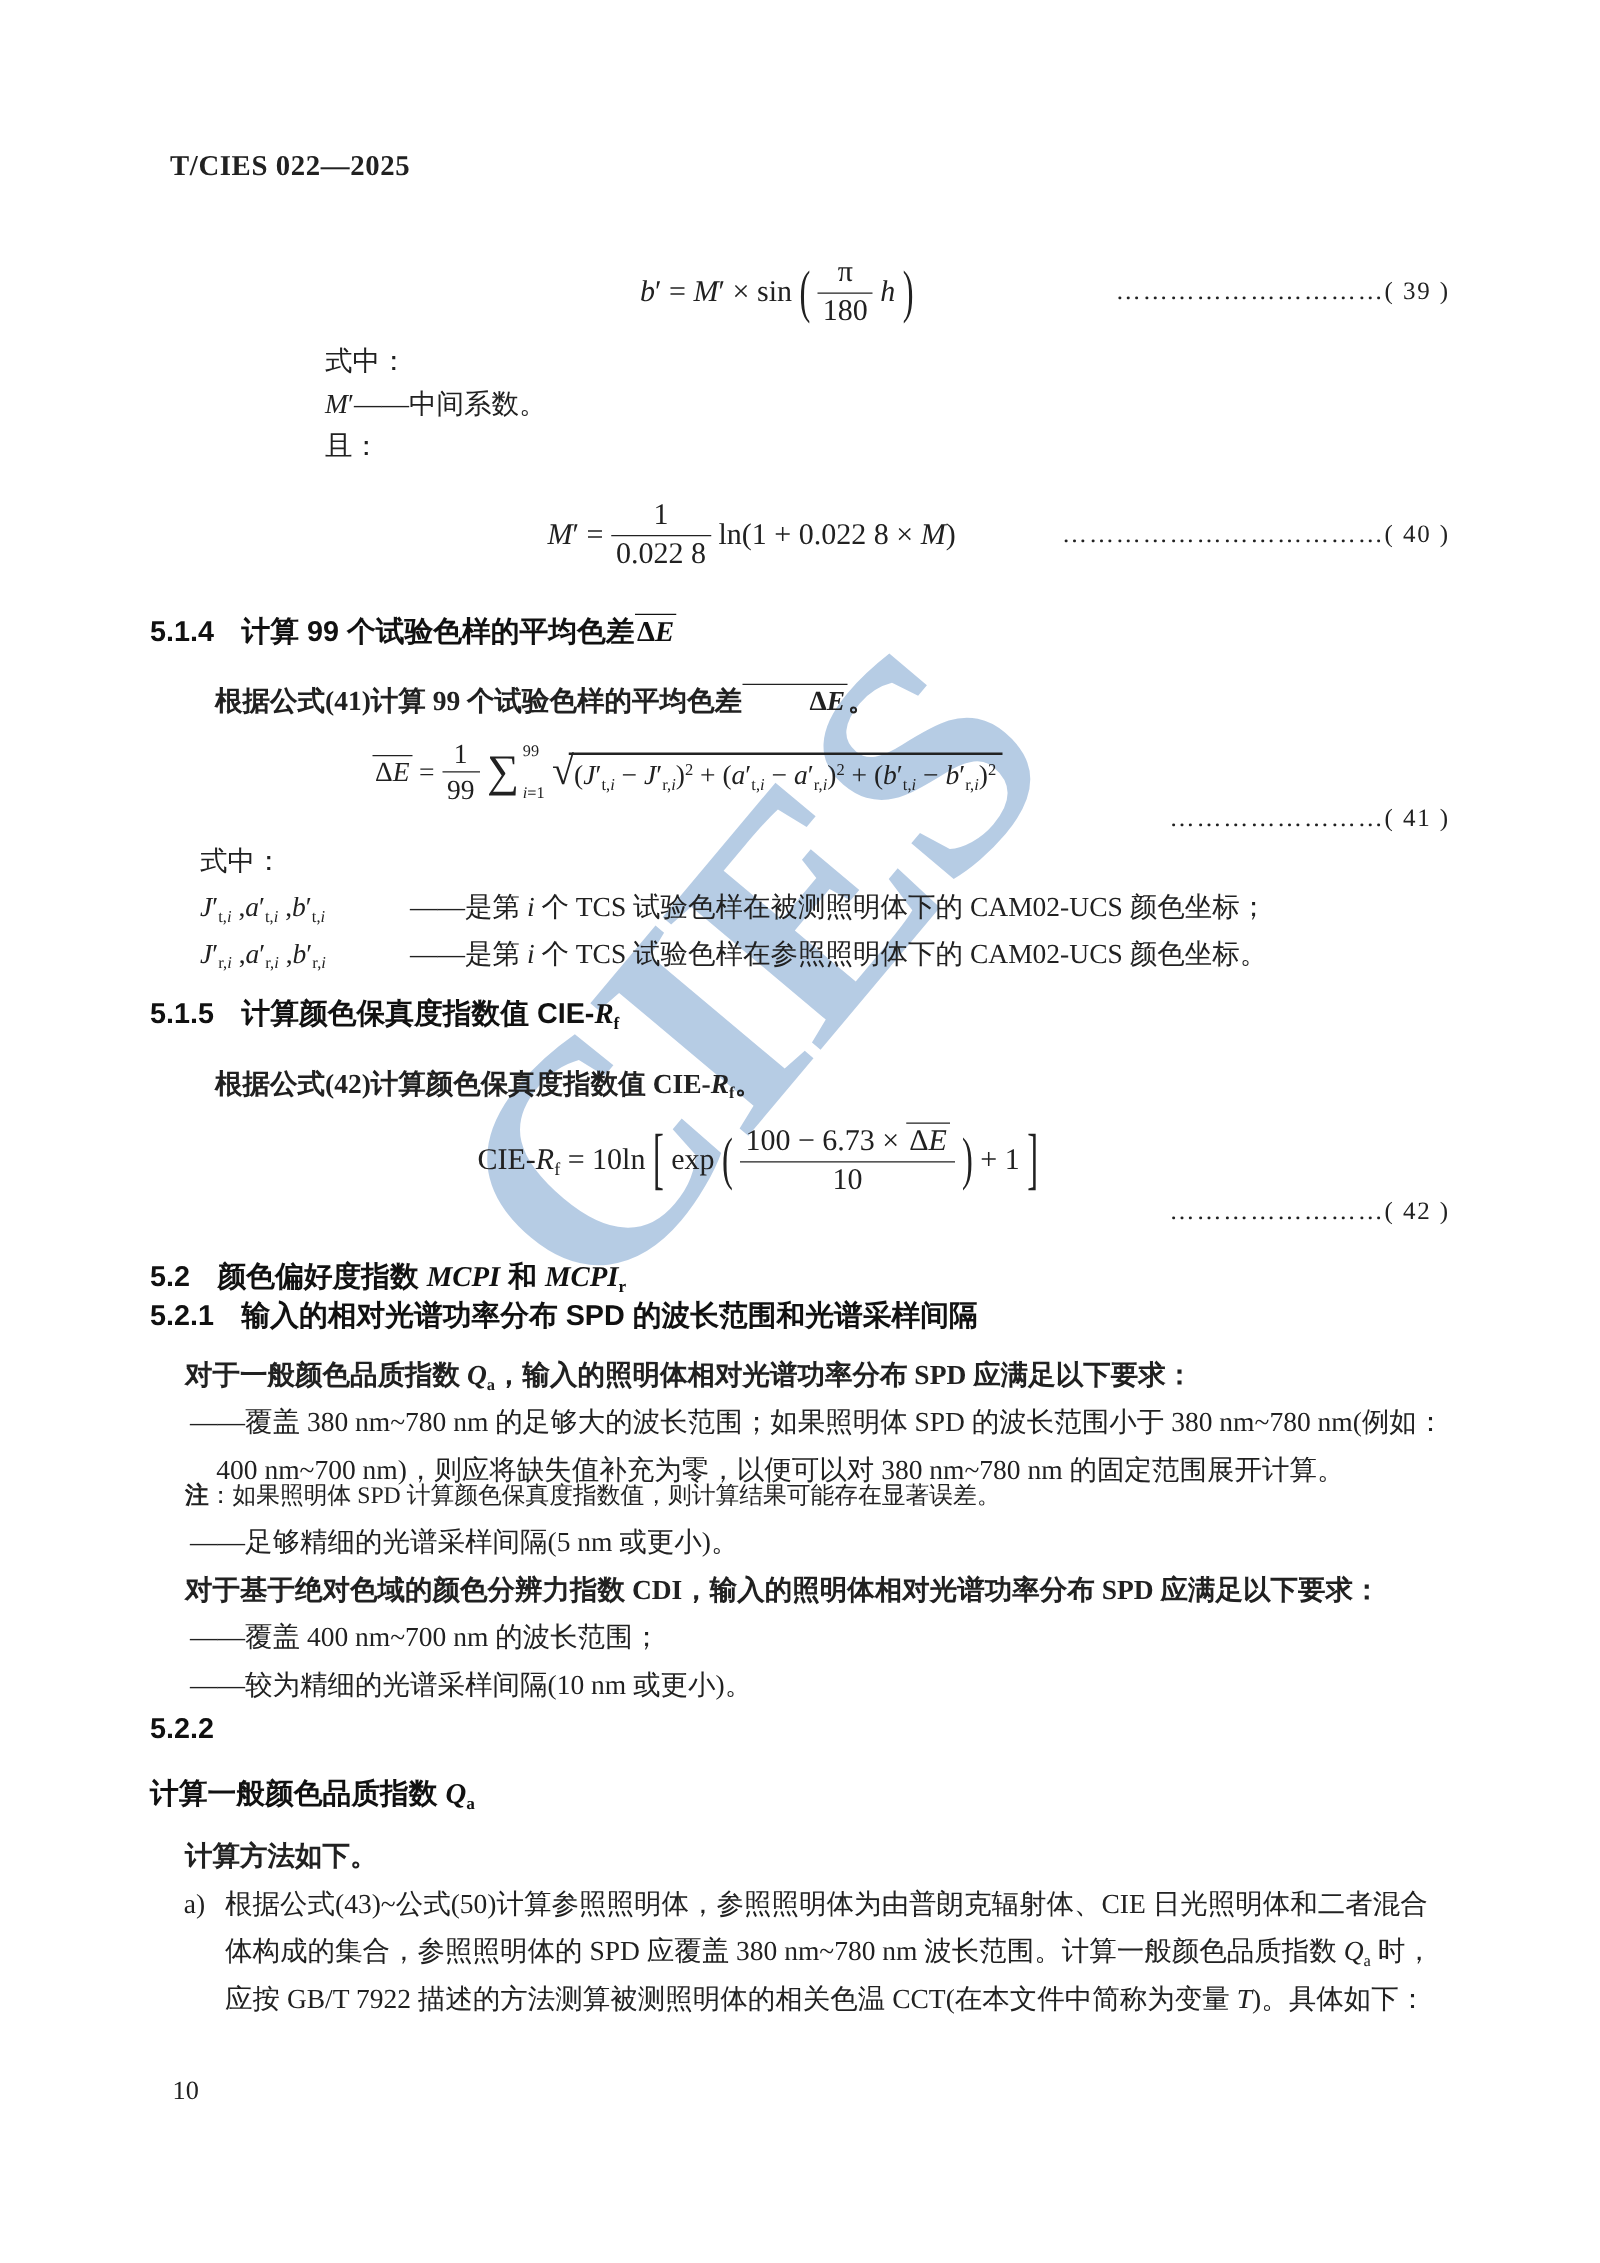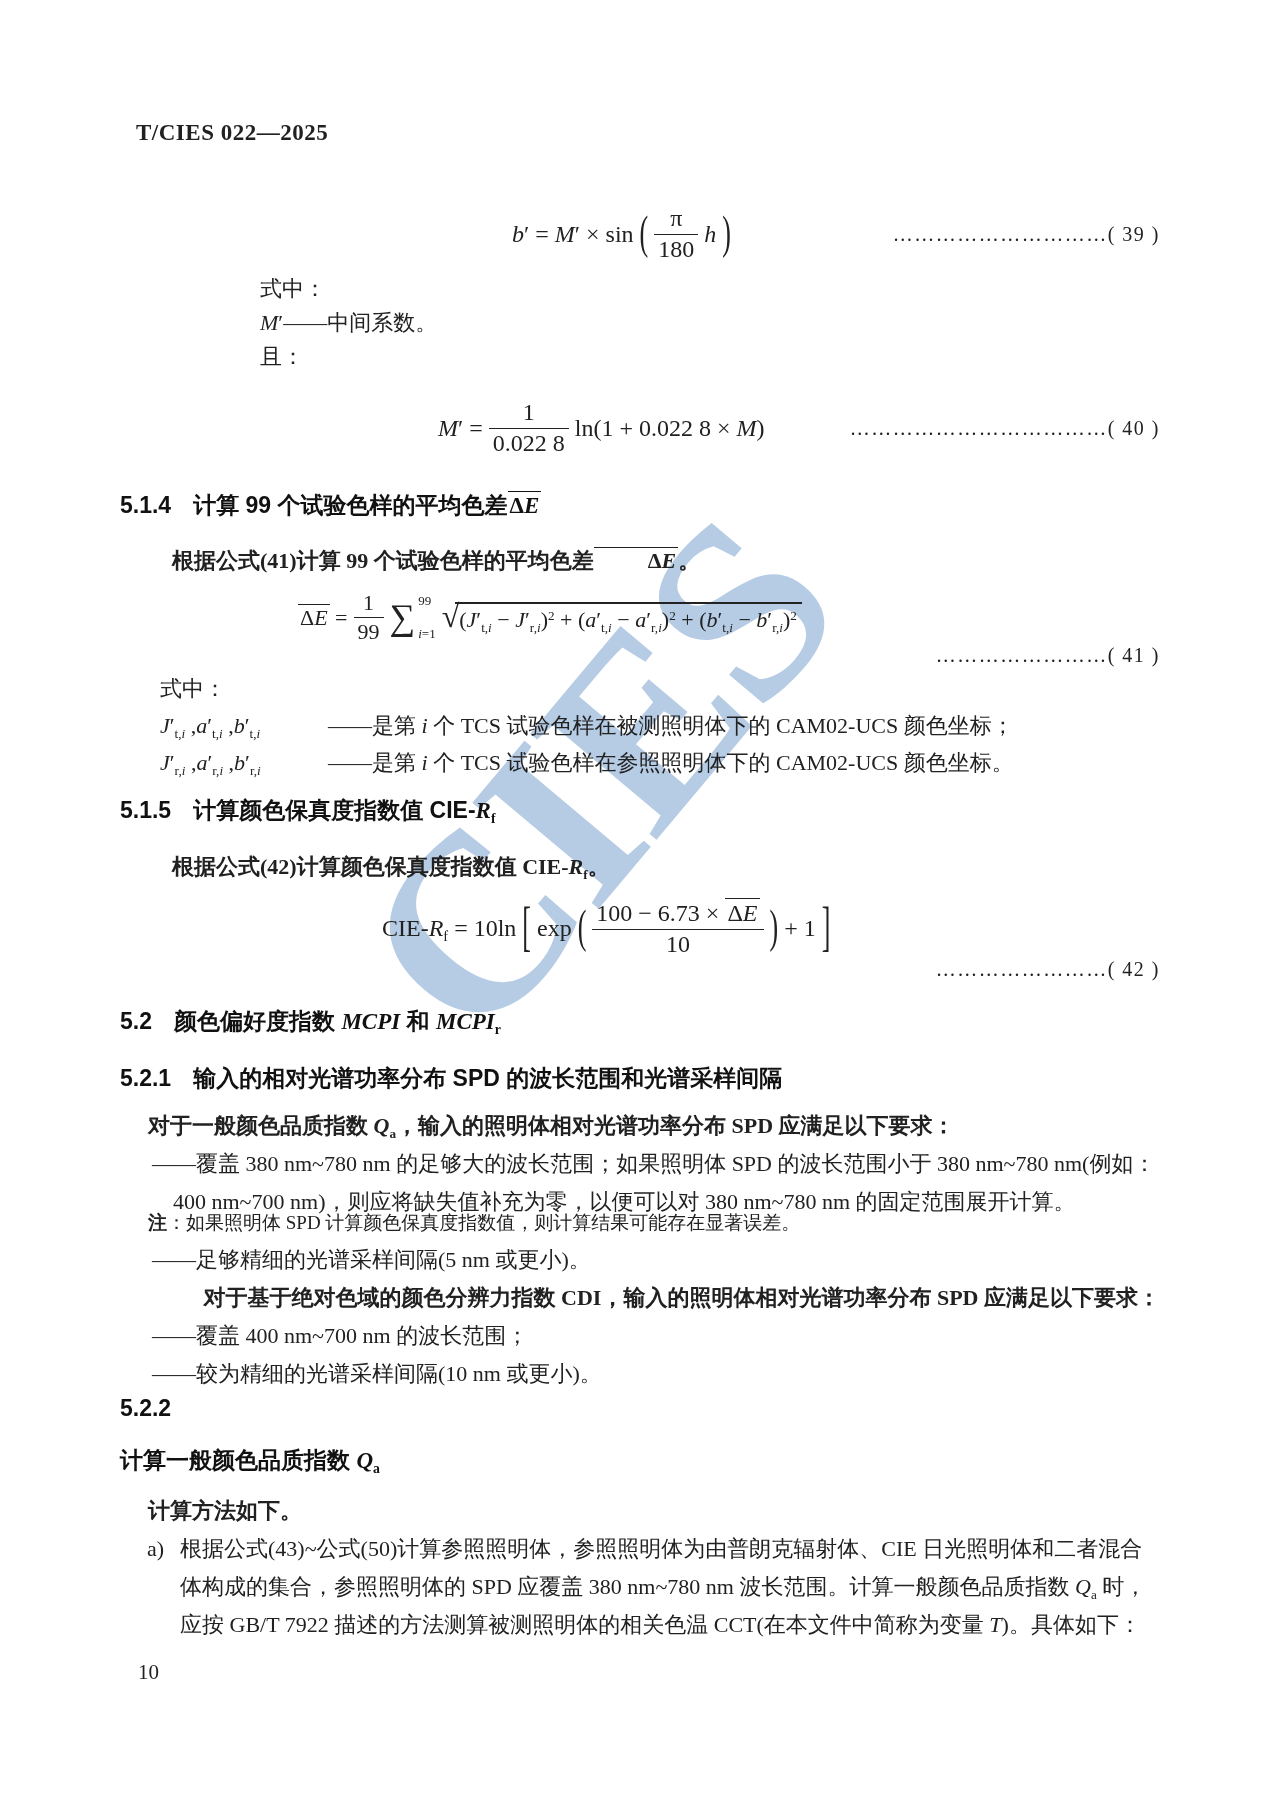--- a/index.html
+++ b/index.html
@@ -52,29 +52,29 @@
   .w1 { margin-left:140px; line-height:34px; font-size:22px; }
   .w2 { margin-left:40px; line-height:37px; font-size:22px; }
   .w2 .sym { display:inline-block; min-width:168px; }
 
   
   .h { font-family:"Liberation Sans","DejaVu Sans",sans-serif; font-weight:bold; font-size:23px; line-height:30px; color:#111; display:flex; gap:22px; align-items:baseline; }
   .h i, .h sub, .h .ov { font-family:"Liberation Serif","DejaVu Serif",serif; }
   .h514 { margin-top:18px; }
   .h515 { margin-top:14px; }
   .h52  { margin-top:22px; }
-  .h521 { margin-top:26px; }
+  .h521 { }
   .h522 { margin-top:0px;flex-direction:column; }
 
   
   .para { line-height:38px;font-weight:bold; }
   .p-form { margin-top:22px; text-indent:52px; }
   .p-body { text-indent:28px; }
   .p521a { margin-top:14px; }
-  .p521b { margin-top:0;text-align:right; }
+  .p521b { margin-top:0; }
   .p522 { margin-top:16px; }
   .dash-item { line-height:38px; padding-left:53px; text-indent:-21px; }
   .note { margin-top:-12px; padding-left:28px; font-size:19px; line-height:28px; }
   .note .note-label { font-family:"Liberation Sans","DejaVu Sans",sans-serif; font-weight:bold; }
   .item2 { margin-top:4px; }
   .alpha-item { position:relative; line-height:38px; padding-left:60px; }
   .alpha-item .marker { position:absolute; left:27px; top:0; }
   .page-number { position:absolute; left:138px; top:1660px; font-size:21px; z-index:2; }
 </style>
 </head>

